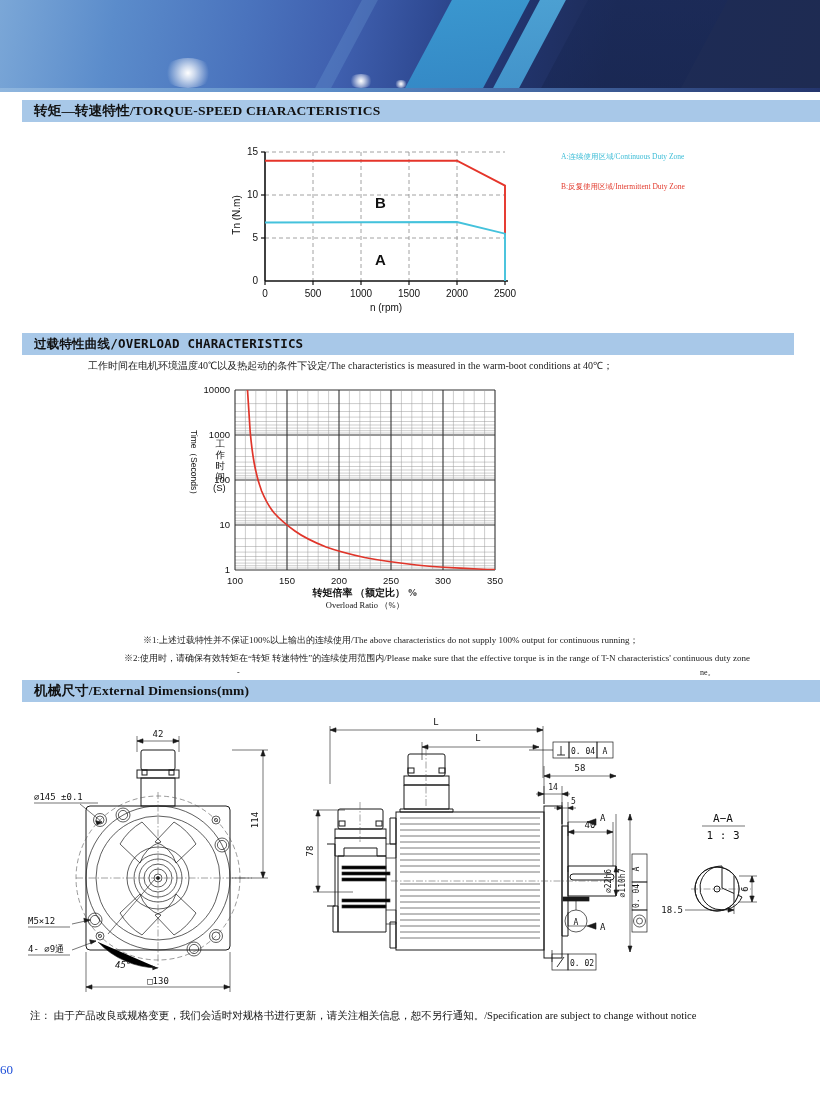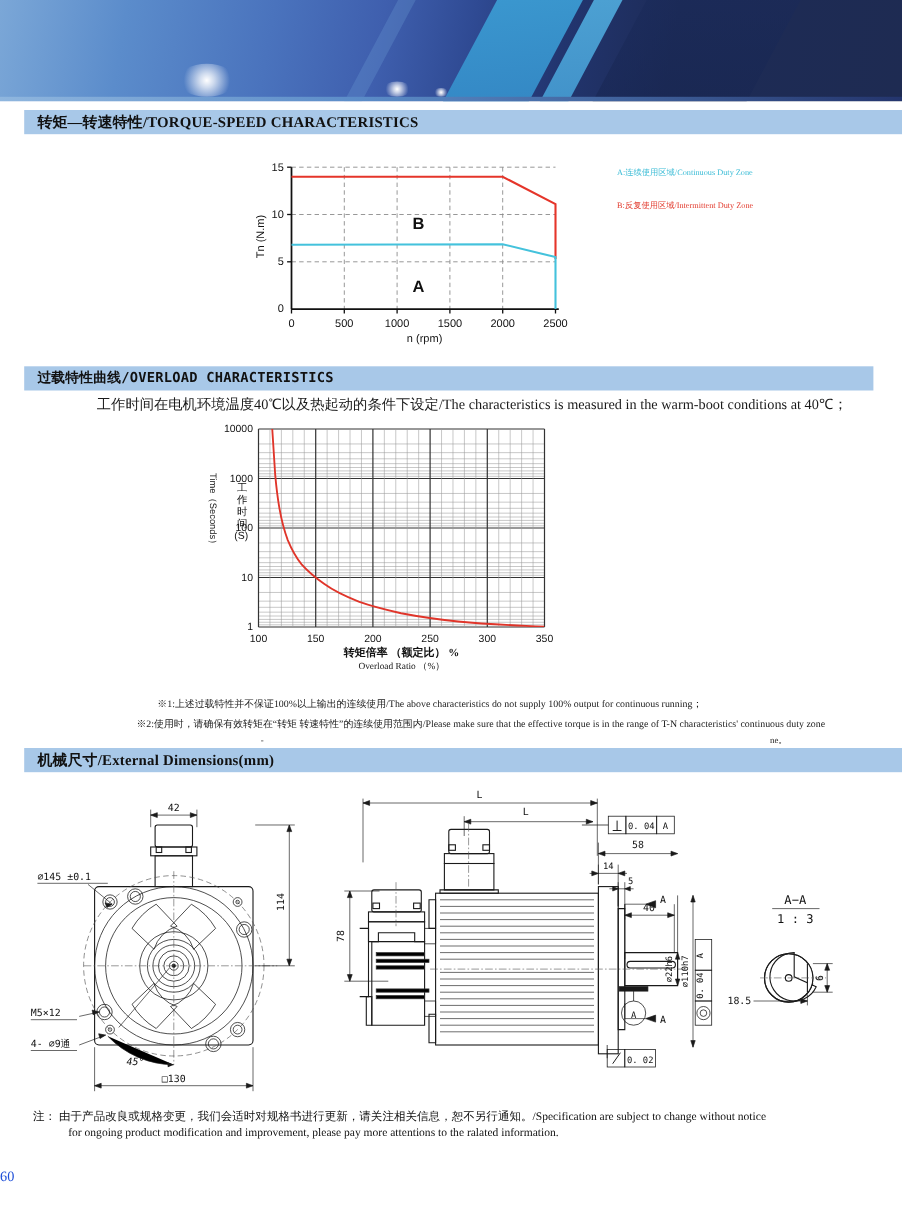--- a/index.html
+++ b/index.html
@@ -121,21 +121,21 @@
     <text x="125" y="122" font-size="15" fill="#6fd0e4" font-weight="bold">A</text>
   </svg>
 </div>
 
 <div class="legend a" style="left:561px;top:152px;">A:连续使用区域/Continuous Duty Zone</div>
 <div class="legend b" style="left:561px;top:182px;">B:反复使用区域/Intermittent Duty Zone</div>
 
 <div class="secbar" style="left:22px;top:333px;width:772px;">
   <div class="t mono">过载特性曲线/OVERLOAD  CHARACTERISTICS</div>
 </div>
-<div class="plain" style="left:88px;top:358px;font-size:13px;white-space:nowrap;">工作时间在电机环境温度40℃以及热起动的条件下设定/The characteristics is measured in the warm-boot conditions at 40℃；</div>
+<div class="plain" style="left:88px;top:358px;font-size:10px;white-space:nowrap;">工作时间在电机环境温度40℃以及热起动的条件下设定/The characteristics is measured in the warm-boot conditions at 40℃；</div>
 
 <div class="chart" style="left:200px;top:382px;">
   <svg width="350" height="230" viewBox="0 0 350 230">
     <defs>
       <clipPath id="plotclip">
           <rect x="35" y="8" width="260" height="180"></rect>
         </clipPath>
     </defs>
 
     <g stroke="#9a9a9a" stroke-width=".5">
@@ -620,16 +620,15 @@
     <line x1="447" y1="162" x2="447" y2="188"></line>
     <path d="M447,162 l-2.2,6 h4.4 z" fill="#1a1a1a"></path>
         <path d="M447,188 l-2.2,-6 h4.4 z" fill="#1a1a1a"></path>
   </g>
   <text x="443" y="175" class="dtext" transform="rotate(-90,443,175)" text-anchor="middle">6</text>
 </svg>
 </div>
 
 <div class="footnote" style="left:30px;top:1008px;width:760px;">
   <div>注： 由于产品改良或规格变更，我们会适时对规格书进行更新，请关注相关信息，恕不另行通知。/Specification are subject to change without notice</div>
-  <div style="padding-left:32px;">for ongoing product modification and improvement, please pay more attentions to the ralated information.</div>
 </div>
 
 <div class="pageno" style="top:1062px;">60</div>
 
 </body></html>

